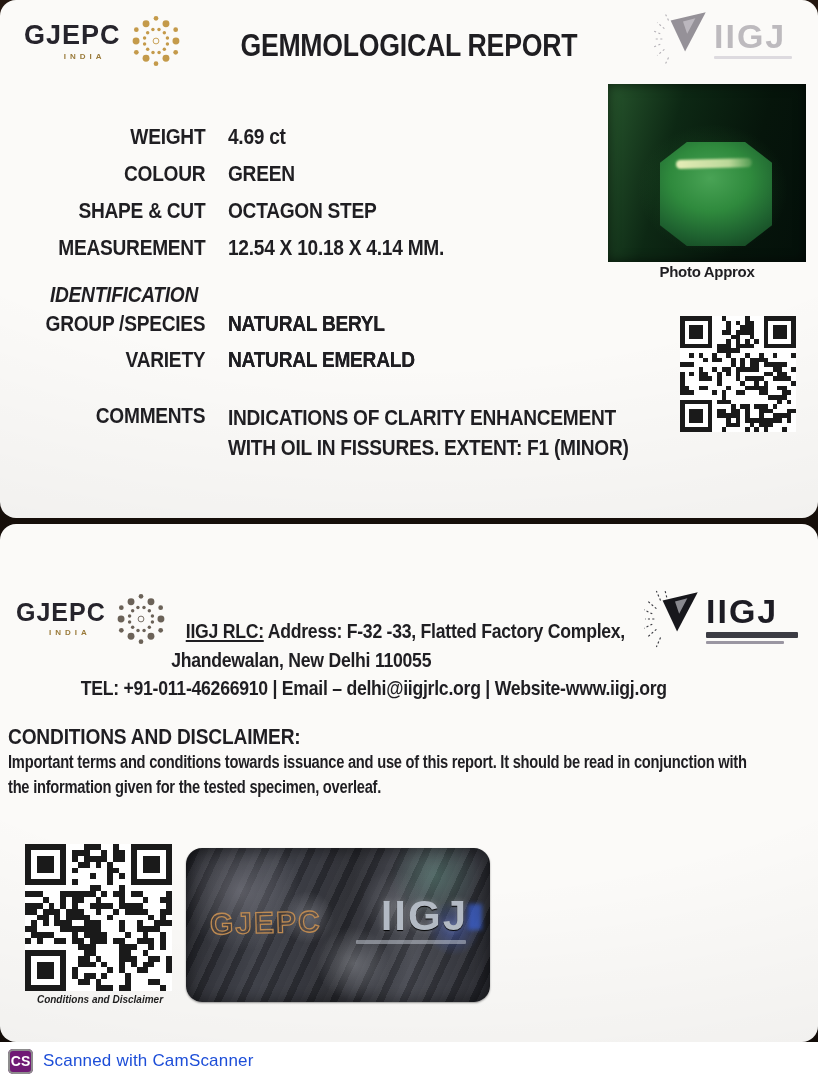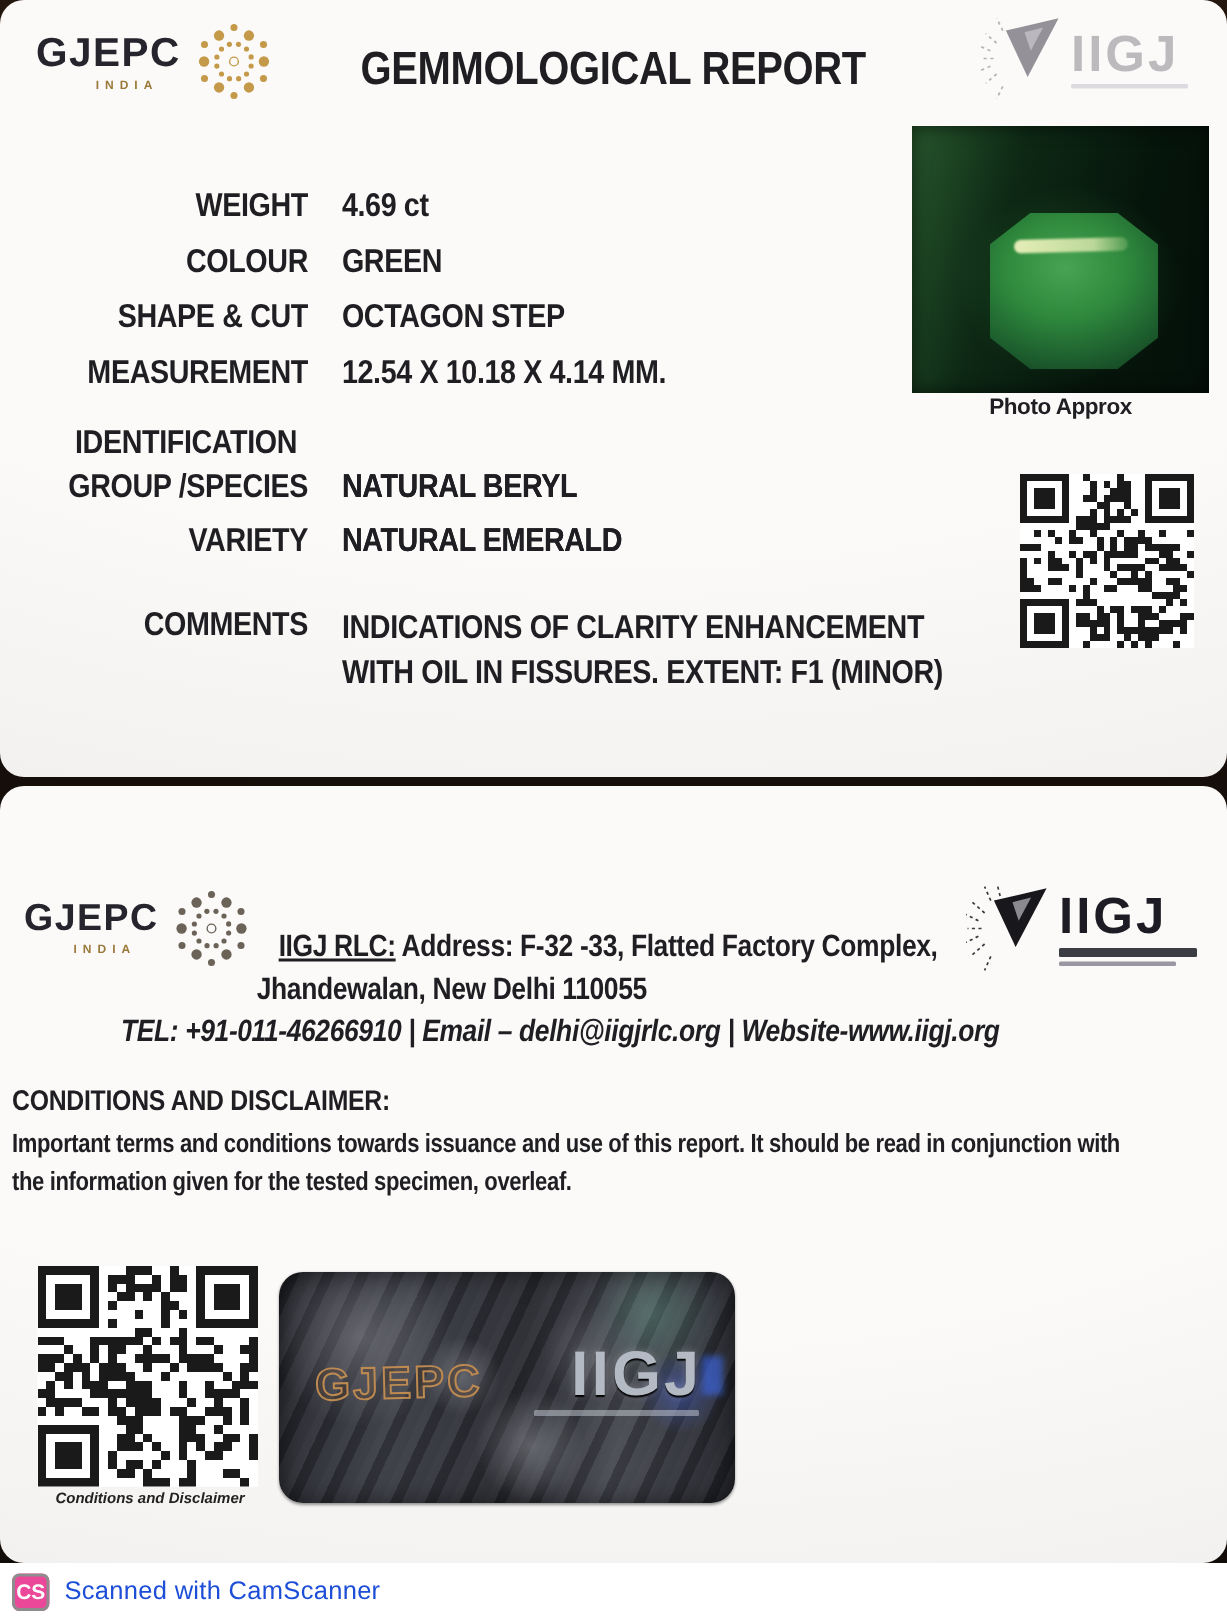--- a/index.html
+++ b/index.html
@@ -51,21 +51,21 @@
   #report-row .gap3{display:inline-block;width:16px;}
 
   
   .frows{position:absolute;left:0;top:124px;width:115%;}
   .frow{display:flex;align-items:flex-start;height:37px;transform:scaleX(.87);transform-origin:left top;font-size:22px;}
   .frow .lab{width:236px;text-align:right;flex:0 0 auto;white-space:nowrap;}
   .frow .val{margin-left:26px;white-space:nowrap;}
   #id-rows{top:311px;}
   #id-rows .frow{height:36px;}
   .heavy{font-weight:800;text-shadow:0 0 .4px #15151a;}
-  #ident-heading{position:absolute;left:50px;top:282px;font-size:22px;}
+  #ident-heading{position:absolute;left:50px;top:282px;font-size:22px;font-style:italic;}
   #comments-row{position:absolute;left:0;top:403px;width:115%;}
   #comments-row .frow{height:auto;}
   #comments-row .val div{line-height:30px;}
 
   
   #gem-photo{position:absolute;right:12px;top:84px;width:198px;height:178px;
     background:linear-gradient(105deg,#27562d 0%,#0d2814 32%,#06150b 68%,#04100a 100%);
     box-shadow:inset 0 0 12px rgba(0,0,0,.6);}
   #gem{position:absolute;left:52px;top:58px;width:112px;height:104px;
     background:radial-gradient(80% 70% at 45% 35%, #49a355 0%, #2f8a3d 45%, #1f6330 80%, #174d26 100%);
@@ -83,22 +83,22 @@
   .qr svg{display:block;width:100%;height:100%;}
   #qr-top{position:absolute;right:22px;top:316px;width:116px;height:116px;}
   #qr-top-caption{position:absolute;right:2px;top:438px;width:156px;text-align:center;
     font-size:12.5px;font-weight:600;color:#2a2a30;line-height:19px;}
 
   
   #brand-bottom{left:16px;top:66px;}
   #brand-bottom .brand-name{font-size:25px;}
   .addr-block{position:absolute;left:150px;right:150px;top:92px;text-align:left;font-size:20.5px;line-height:29px;}
   .addr-label{text-decoration:underline;font-weight:800;}
-  #contact-line{position:absolute;left:0;right:70px;top:152px;text-align:center;font-size:20.5px;font-style:italic;}
-  #disclaimer-heading{position:absolute;left:8px;top:200px;font-size:19px;text-decoration:underline;letter-spacing:-0.2px;}
+  #contact-line{position:absolute;left:0;right:70px;top:152px;text-align:center;font-size:20.5px;}
+  #disclaimer-heading{position:absolute;left:8px;top:200px;font-size:22px;text-decoration:underline;letter-spacing:-0.2px;}
   .disc-lines{position:absolute;left:8px;top:226px;font-size:17.5px;line-height:25px;}
   .disc-lines div{transform:scaleX(.84);transform-origin:left top;white-space:nowrap;font-weight:700;}
 
   #qr-bottom{position:absolute;left:25px;top:320px;width:147px;height:147px;}
   #qr-bottom-caption{position:absolute;left:0px;top:470px;width:200px;text-align:center;font-size:10px;font-weight:800;color:#222;font-style:italic;}
 
   
   #hologram{position:absolute;left:186px;top:324px;width:304px;height:154px;border-radius:16px;
     background:
       radial-gradient(circle at 18% 28%, rgba(150,150,160,.45), rgba(0,0,0,0) 22%),
@@ -113,21 +113,21 @@
   #holo-gjepc{position:absolute;left:24px;top:58px;font-size:30px;font-weight:800;letter-spacing:2px;
     color:rgba(90,60,30,.25);-webkit-text-stroke:1.3px #bd8a52;transform:rotate(-1.5deg);}
   #holo-iigj{position:absolute;right:22px;top:44px;font-size:42px;font-weight:800;letter-spacing:2px;
     color:#b3bac4;text-shadow:0 1px 1px #000,0 0 6px rgba(255,255,255,.25);}
   #holo-iigj-sub{position:absolute;right:24px;top:92px;width:110px;height:4px;background:rgba(200,205,215,.5);border-radius:1px;}
   #holo-blue{position:absolute;right:8px;top:56px;width:14px;height:26px;background:rgba(60,110,255,.55);filter:blur(2px);}
 
   
   #scanbar{position:absolute;left:0;top:1042px;width:818px;height:38px;background:#ffffff;
     display:flex;align-items:center;}
-  #cs-badge{width:25px;height:25px;margin-left:8px;border-radius:5px;background:#ec4899;color:#fff;
+  #cs-badge{width:25px;height:25px;margin-left:8px;border-radius:5px;background:#701a75;color:#fff;
     display:flex;align-items:center;justify-content:center;font-size:14px;font-weight:700;
     box-shadow:inset 0 0 0 2px #8d8d8d;}
   #cs-label{margin-left:10px;color:#1d4ed8;font-size:17px;letter-spacing:.2px;}
 </style>
 </head>
 <body>
 
 <div class="card" id="report-card">
 
   <div class="brand" id="brand-top">

